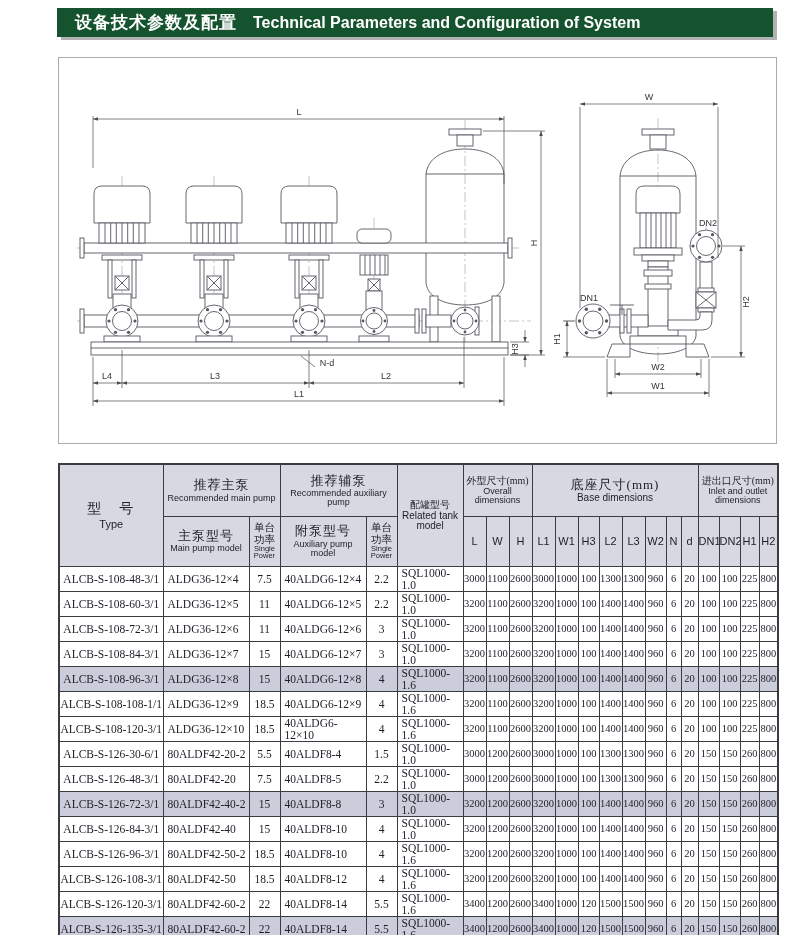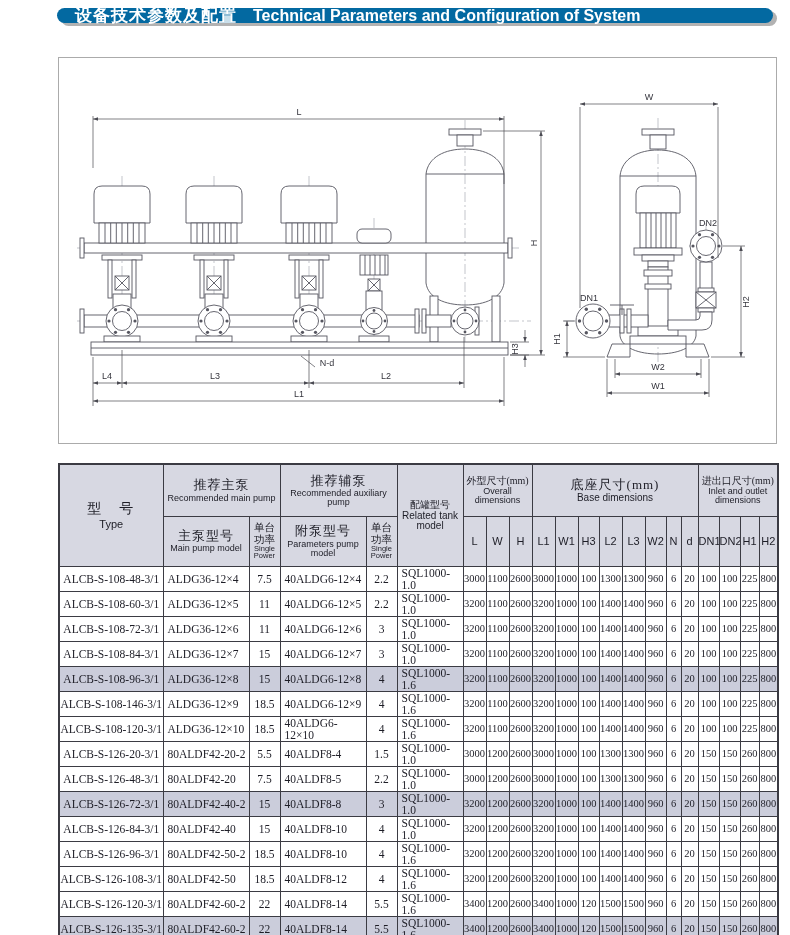--- a/index.html
+++ b/index.html
@@ -1,22 +1,22 @@
 <!DOCTYPE html>
 <html><head>
 <meta charset="utf-8">
 <style>
   html,body{margin:0;padding:0;background:#ffffff;}
   #page{position:relative;width:790px;height:935px;background:#ffffff;overflow:hidden;
         font-family:"Liberation Sans",sans-serif;color:#1d1d26;}
 
   
-  #titlebar{position:absolute;left:57px;top:8px;width:716px;height:15px;
-    background:#0369a1;box-shadow:4px 3px 0 #b2b2b2;
-    display:flex;align-items:center;gap:16px;padding-left:18px;box-sizing:border-box;border-radius:13px;}
+  #titlebar{position:absolute;left:57px;top:8px;width:716px;height:29px;
+    background:#14532d;box-shadow:4px 3px 0 #b2b2b2;
+    display:flex;align-items:center;gap:16px;padding-left:18px;box-sizing:border-box;}
   #titlebar .t-zh{color:#fff;font-weight:bold;font-size:17px;letter-spacing:1px;
     font-family:"Liberation Sans","DejaVu Sans",sans-serif;}
   #titlebar .t-en{color:#fff;font-weight:bold;font-size:16px;letter-spacing:0px;
     font-family:"Liberation Sans",sans-serif;}
 
   
   #frame{position:absolute;left:58px;top:57px;width:717px;height:385px;border:1px solid #ababab;}
   #frame svg{position:absolute;left:0;top:0;}
   svg .w{fill:#ffffff;stroke:#565660;stroke-width:.9;}
   svg .s{fill:none;stroke:#565660;stroke-width:.9;}
@@ -314,21 +314,21 @@
           <div class="en-sm">Main pump model</div>
         </th>
         <th>
           <div class="zh-v">单台</div>
           <div class="zh-v">功率</div>
           <div class="en-xs">Single</div>
           <div class="en-xs">Power</div>
         </th>
         <th>
           <div class="zh">附泵型号</div>
-          <div class="en-sm">Parameters pump model</div>
+          <div class="en-sm">Auxiliary pump model</div>
         </th>
         <th>
           <div class="zh-v">单台</div>
           <div class="zh-v">功率</div>
           <div class="en-xs">Single</div>
           <div class="en-xs">Power</div>
         </th>
 
       <th class="dimh">L</th>
           <th class="dimh">W</th>
@@ -458,21 +458,21 @@
           <td class="c-num">1400</td>
           <td class="c-num">960</td>
           <td class="c-num">6</td>
           <td class="c-num">20</td>
           <td class="c-num">100</td>
           <td class="c-num">100</td>
           <td class="c-num">225</td>
           <td class="c-num">800</td>
         </tr>
         <tr style="height: 24.2px;">
-          <td class="c-type">ALCB-S-108-146-3/1</td>
+          <td class="c-type">ALCB-S-108-108-1/1</td>
           <td class="c-model">ALDG36-12×9</td>
           <td class="c-pw">18.5</td>
           <td class="c-model">40ALDG6-12×9</td>
           <td class="c-pw">4</td>
           <td class="c-tank">SQL1000-1.6</td>
           <td class="c-num">3200</td>
           <td class="c-num">1100</td>
           <td class="c-num">2600</td>
           <td class="c-num">3200</td>
           <td class="c-num">1000</td>
@@ -504,21 +504,21 @@
           <td class="c-num">1400</td>
           <td class="c-num">960</td>
           <td class="c-num">6</td>
           <td class="c-num">20</td>
           <td class="c-num">100</td>
           <td class="c-num">100</td>
           <td class="c-num">225</td>
           <td class="c-num">800</td>
         </tr>
         <tr style="height: 24.2px;">
-          <td class="c-type">ALCB-S-126-20-3/1</td>
+          <td class="c-type">ALCB-S-126-30-6/1</td>
           <td class="c-model">80ALDF42-20-2</td>
           <td class="c-pw">5.5</td>
           <td class="c-model">40ALDF8-4</td>
           <td class="c-pw">1.5</td>
           <td class="c-tank">SQL1000-1.0</td>
           <td class="c-num">3000</td>
           <td class="c-num">1200</td>
           <td class="c-num">2600</td>
           <td class="c-num">3000</td>
           <td class="c-num">1000</td>

